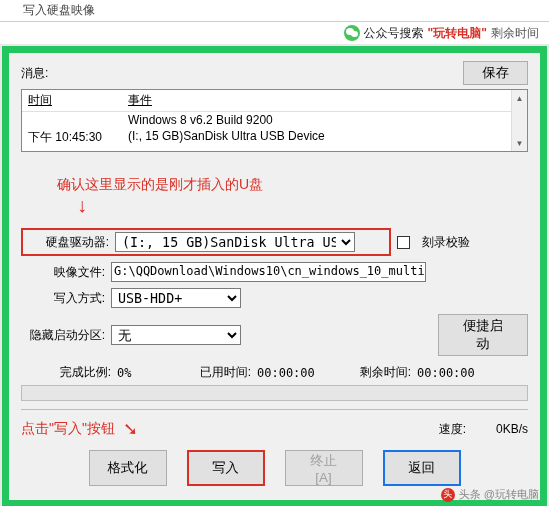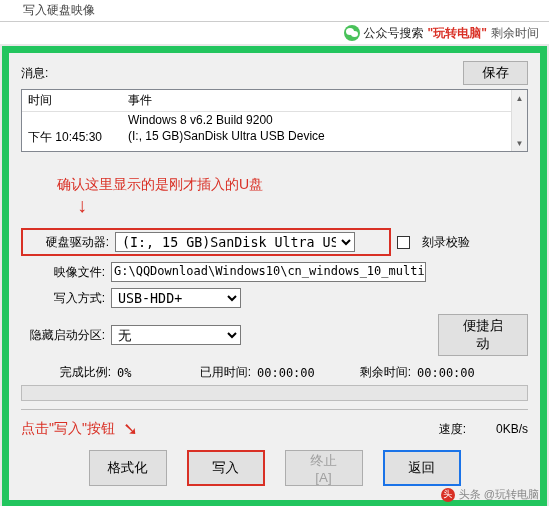--- a/index.html
+++ b/index.html
@@ -11,21 +11,21 @@
 .wechat-icon::before, .wechat-icon::after { content: ""; position: absolute; background: #fff; border-radius: 50%; }
 .wechat-icon::before { width: 8px; height: 7px; top: 3px; left: 2px; }
 .wechat-icon::after { width: 7px; height: 6px; top: 6px; left: 7px; }
 .banner-black { color: #222; }
 .banner-red { color: #d93025; font-weight: bold; }
 .banner-gray { color: #555; }
 .window { background: #f0f0f0; margin: 2px; border: 7px solid #22c55e; padding: 8px 12px 14px; }
 .row-label-save { display: flex; justify-content: space-between; align-items: center; margin-bottom: 4px; }
 .btn { background: #e1e1e1; border: 1px solid #adadad; padding: 2px 18px; cursor: pointer; }
 .listbox { background: #fff; border: 1px solid #828790; height: 63px; overflow: hidden; position: relative; }
-.list-header { display: flex; border-bottom: 1px solid #e0e0e0; }
+.list-header { display: flex; border-bottom: 1px solid #e0e0e0; text-decoration: underline; }
 .list-header div { padding: 2px 6px; font-family: SimSun, monospace; }
 .list-row { display: flex; font-family: SimSun, monospace; }
 .list-row div { padding: 1px 6px; white-space: nowrap; }
 .col-time { width: 100px; flex-shrink: 0; }
 .col-event { flex: 1; }
 .scrollbar-v { position: absolute; right: 0; top: 0; bottom: 0; width: 16px; background: #f0f0f0; border-left: 1px solid #ddd; }
 .sb-arrow { height: 16px; display: flex; align-items: center; justify-content: center; color: #606060; font-size: 8px; }
 .annot { color: #d93025; font-size: 14px; position: relative; }
 .annot-arrow { position: absolute; color: #d93025; font-size: 20px; left: 20px; top: 18px; }
 .form-row { display: flex; align-items: center; margin: 6px 0; }

